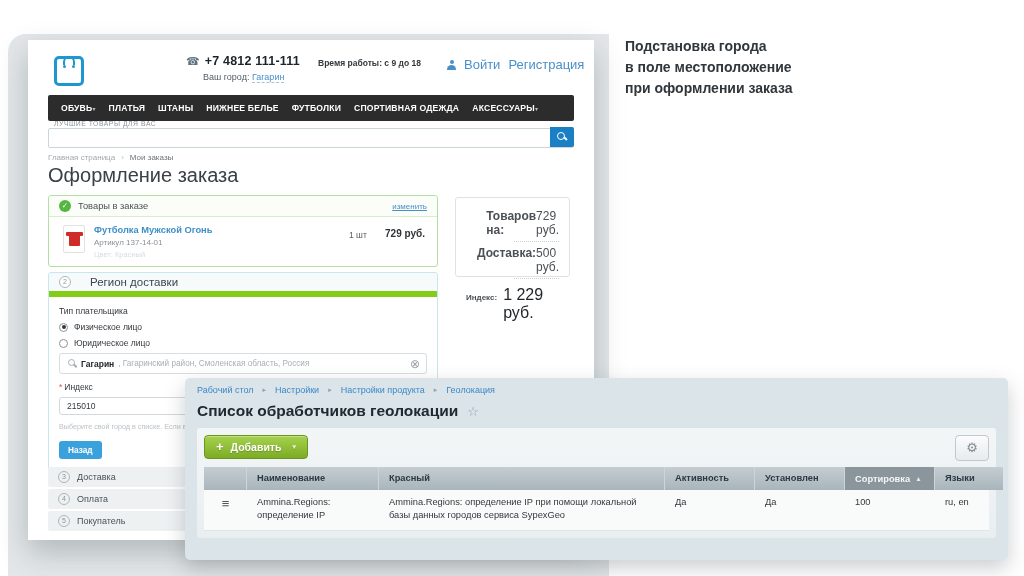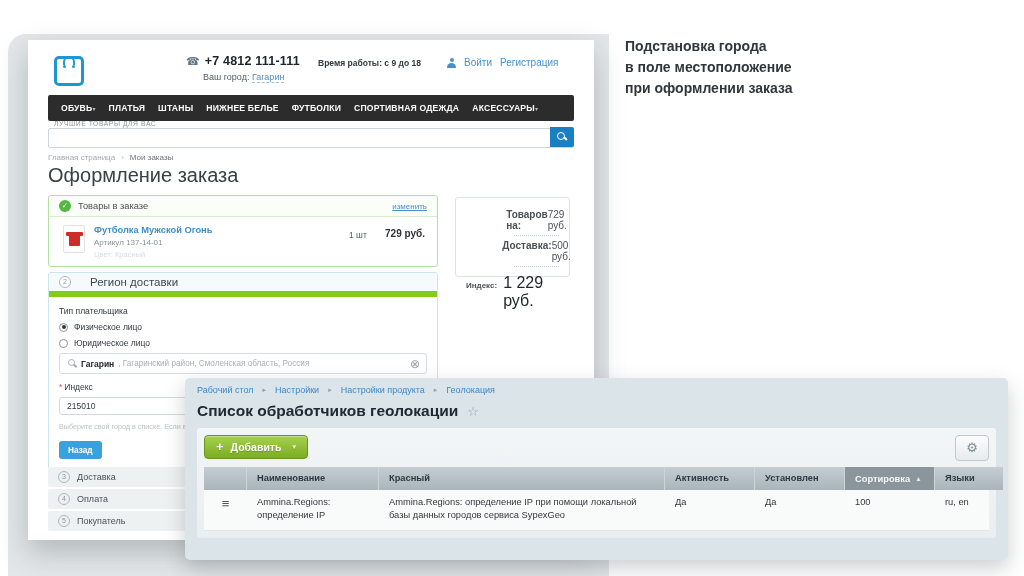--- a/index.html
+++ b/index.html
@@ -34,21 +34,21 @@
   .city-link { color:#4a90c8; border-bottom:1px dashed #9cc3e2; cursor:pointer; }
 
   .hours { position:absolute; left:290px; top:18px; font-size:8.5px; font-weight:bold; color:#33383d; }
 
   .account { position:absolute; left:419px; top:17px; display:flex; align-items:center; gap:8px; }
   .person { position:relative; width:9px; height:10px; }
   .person:before { content:""; position:absolute; top:0; left:2.5px; width:4px; height:4px;
                    border-radius:50%; background:#4a90c8; }
   .person:after { content:""; position:absolute; bottom:0; left:0; width:9px; height:4.5px;
                   border-radius:5px 5px 0 0; background:#4a90c8; }
-  .acct-link { font-size:10px; color:#4a90c8; cursor:pointer; }
+  .acct-link { font-size:13px; color:#4a90c8; cursor:pointer; }
 
   .nav { position:absolute; left:20px; top:55px; width:526px; height:26px; background:#2c2c2c;
          border-radius:2px; display:flex; align-items:center; gap:13px; padding:0 13px; }
   .nav-item { color:#fff; font-size:8.6px; font-weight:bold; letter-spacing:.2px;
               white-space:nowrap; cursor:pointer; display:flex; align-items:center; gap:0; }
   .nav-caret { color:#bdbdbd; font-size:6px; }
 
   .search { position:absolute; left:20px; top:87px; width:526px; height:20px; }
   .search input { width:100%; height:100%; border:1px solid #ccd6da; border-radius:2px;
                   padding:0 30px 0 8px; font-size:9px; color:#333; outline:none; }
@@ -83,21 +83,21 @@
                   background:#cf2b28; border-radius:1px; }
   .prod-info { margin-left:9px; }
   .prod-name { font-size:9.3px; font-weight:bold; color:#3d8fc9; cursor:pointer; }
   .prod-sku { font-size:8px; color:#8a9096; margin-top:3px; }
   .prod-note { font-size:7.5px; color:#d8dcdf; margin-top:3px; }
   .prod-qty { position:absolute; left:300px; top:34px; font-size:8.5px; color:#555b61; }
   .prod-price { position:absolute; right:12px; top:32px; font-size:10px; font-weight:bold; color:#2e3338; }
 
   .summary { position:absolute; left:427px; top:157px; width:115px; height:80px;
              border:1px solid #dde2e5; border-radius:3px; background:#fff; padding:7px 10px 0; }
-  .sum-row { display:flex; justify-content:center; font-size:10px; color:#4a5056;
+  .sum-row { display:flex; justify-content:flex-end; font-size:12px; color:#4a5056;
              padding:4px 0; border-bottom:1px dotted #c9ced2;margin-left:48px; }
   .sum-row .lbl { font-weight:bold; }
   .total-row { display:flex; align-items:baseline; gap:6px; margin-top:7px; }
   .total-lbl { font-size:8px; font-weight:bold; color:#4a5056; }
   .total-val { font-size:16px; color:#22272b; }
 
   .region-box { position:absolute; left:20px; top:232px; width:390px; height:198px;
                 border:1px solid #c9e6ef; border-radius:3px; background:#fff; }
   .region-head { height:24px; display:flex; align-items:center; gap:19px; padding:0 10px;
                  background:#f7fafb; border-bottom:6px solid #84cc16; border-radius:3px 3px 0 0; }

